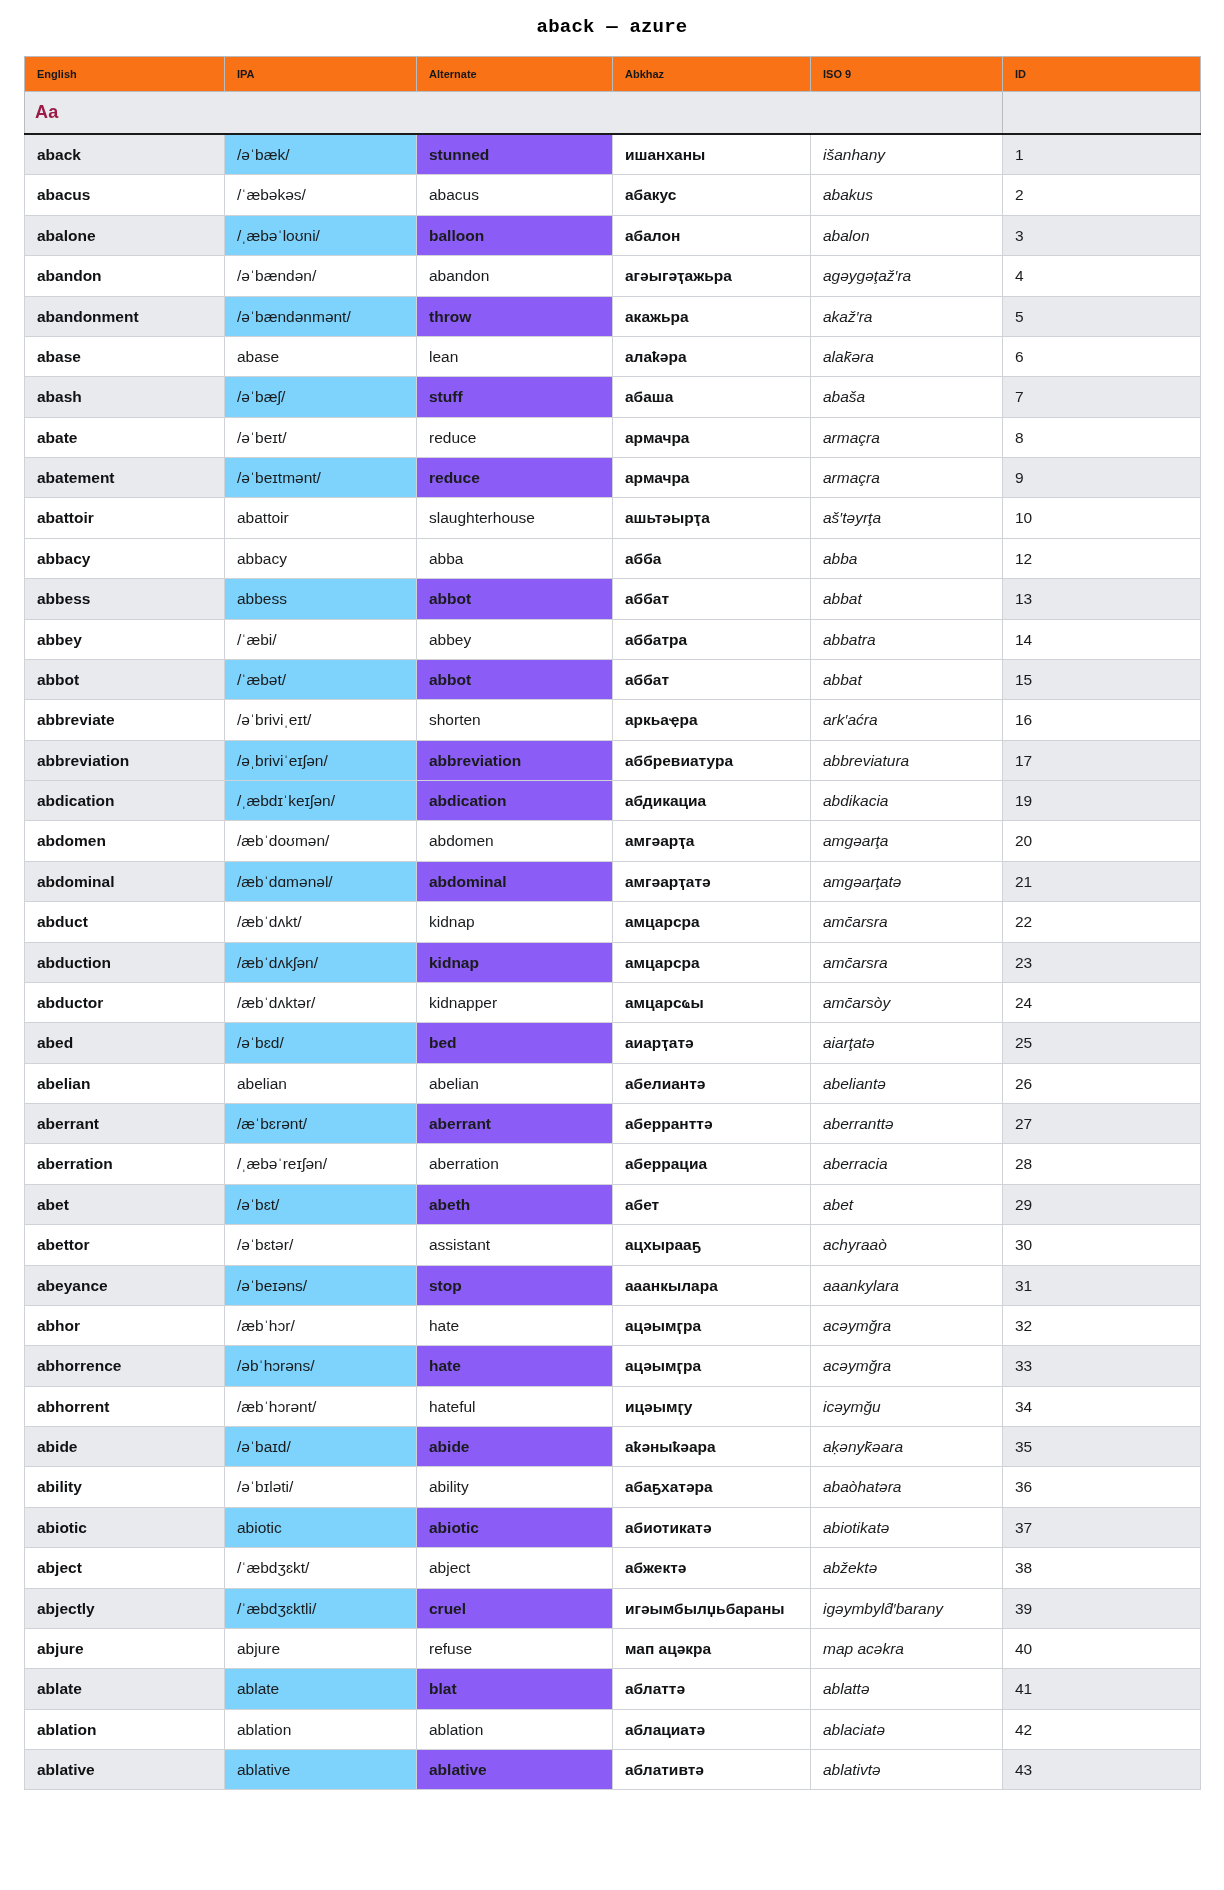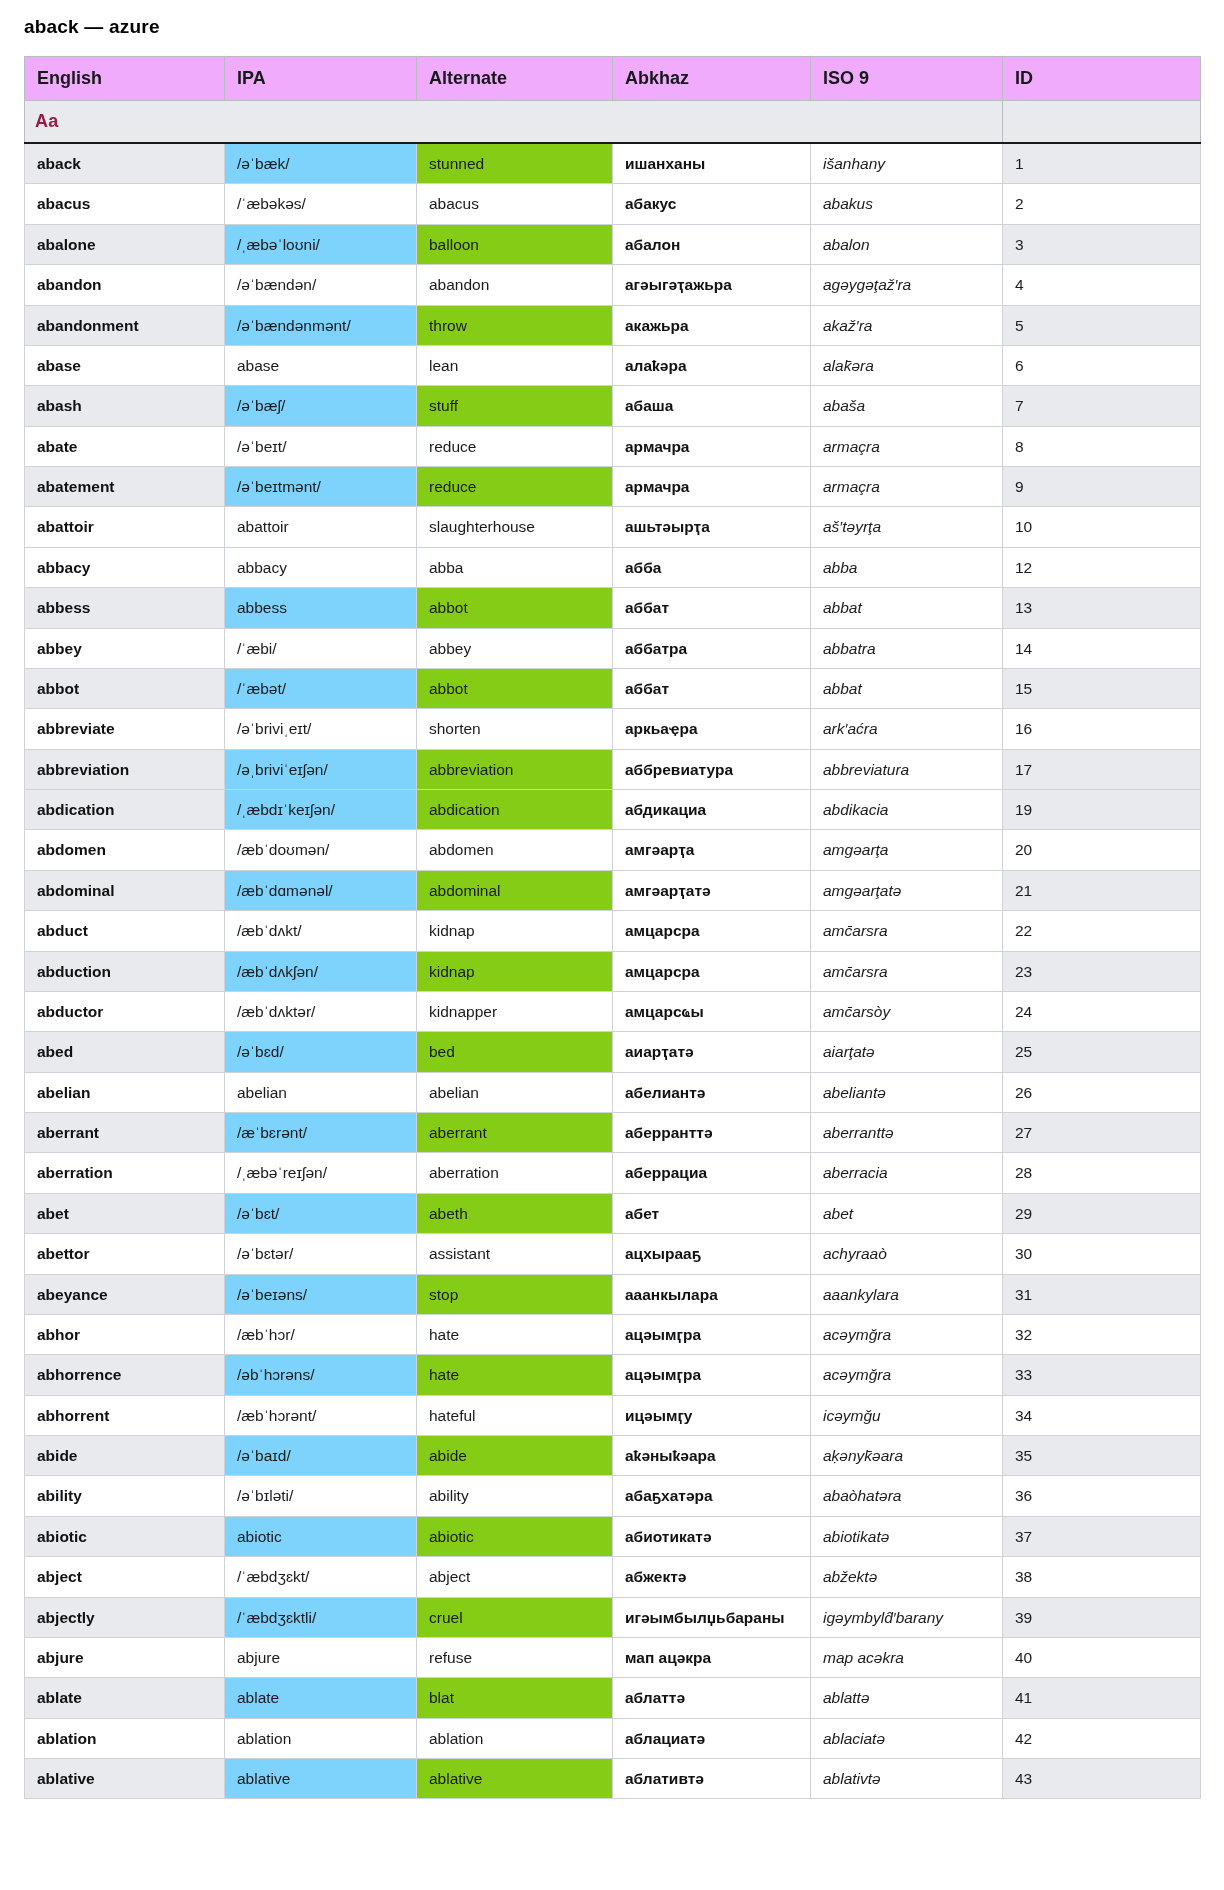--- a/index.html
+++ b/index.html
@@ -12,45 +12,47 @@
     width: 1224px;
     font-family: "Liberation Sans", sans-serif;
     color: #111111;
     -webkit-font-smoothing: antialiased;
   }
   .page {
     width: 1224px;
     padding: 0 24px 12px 24px;
   }
   .doc-title {
+    text-align: center;
     font-size: 19px;
     font-weight: bold;
     color: #000000;
     padding: 16px 0 18px 0;
     letter-spacing: 0.2px;
+    font-family: Liberation Mono, monospace;
   }
   table.dict {
     width: 1176px;
     border-collapse: collapse;
     table-layout: fixed;
     font-size: 15.5px;
   }
   table.dict col.c-english   { width: 200px; }
   table.dict col.c-ipa       { width: 192px; }
   table.dict col.c-alternate { width: 196px; }
   table.dict col.c-abkhaz    { width: 198px; }
   table.dict col.c-iso       { width: 192px; }
   table.dict col.c-id        { width: 198px; }
 
   thead th {
-    background: #f0abfc;
+    background: #f97316;
     border: 1px solid #b9bdc2;
     text-align: left;
     font-weight: bold;
-    font-size: 18px;
+    font-size: 11px;
     color: #17181a;
     padding: 11px 12px;
     vertical-align: middle;
   }
   tr.letter-row td {
     background: #e8eaed;
     border: 1px solid #b9bdc2;
     border-bottom: 2px solid #1a1a1a;
     padding: 10px 10px;
     vertical-align: middle;
@@ -74,21 +76,21 @@
 
   td.english  { font-weight: bold; color: #101113; }
   td.ipa      { color: #1a1b1d; }
   td.alternate{ color: #1a1b1d; }
   td.abkhaz   { font-weight: bold; color: #101113; }
   td.iso      { font-style: italic; color: #1a1b1d; }
   td.idcell   { color: #1a1b1d; }
 
   tbody.entries tr.shade td.abkhaz,
   tbody.entries tr.shade td.iso { background: #ffffff; }
-  tbody.entries tr.shade td.alternate { background: #84cc16; }
+  tbody.entries tr.shade td.alternate { background: #8b5cf6; font-weight: bold; }
   tbody.entries tr.shade td.ipa { background: #7dd3fc; }
 </style>
 </head>
 <body>
 
 <div class="page">
 
   <div class="doc-title">aback — azure</div>
 
   <table class="dict">

